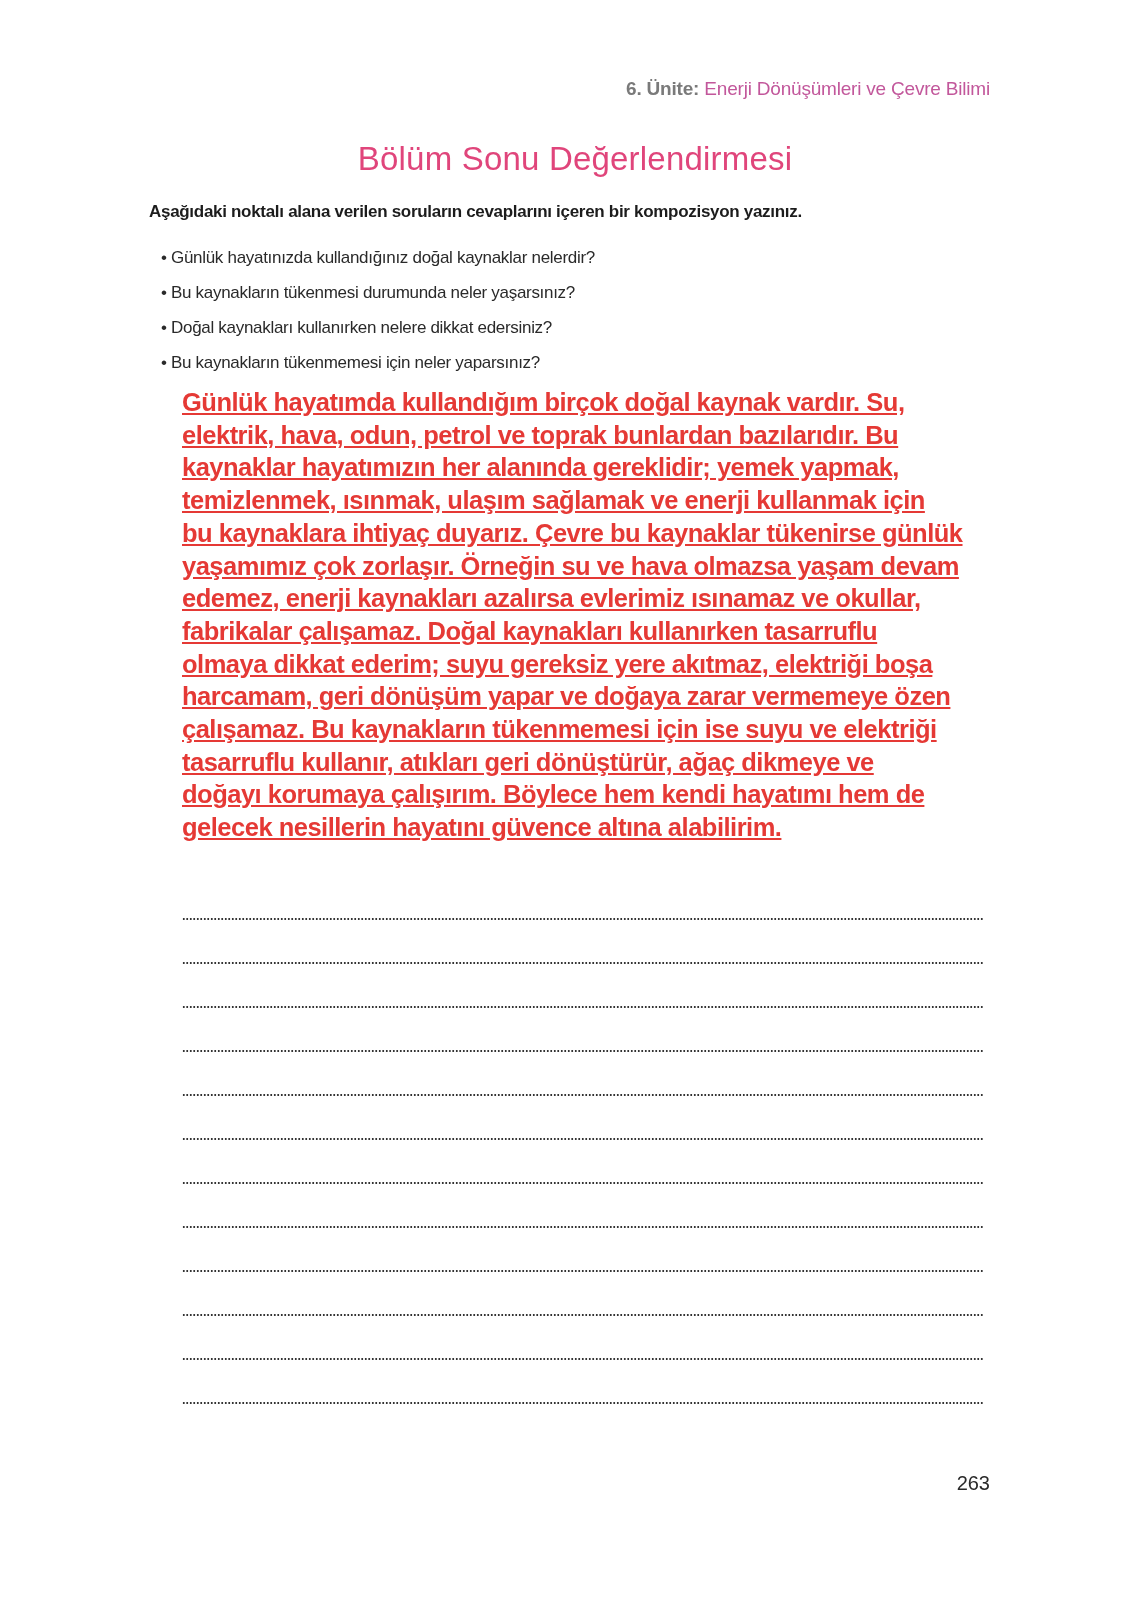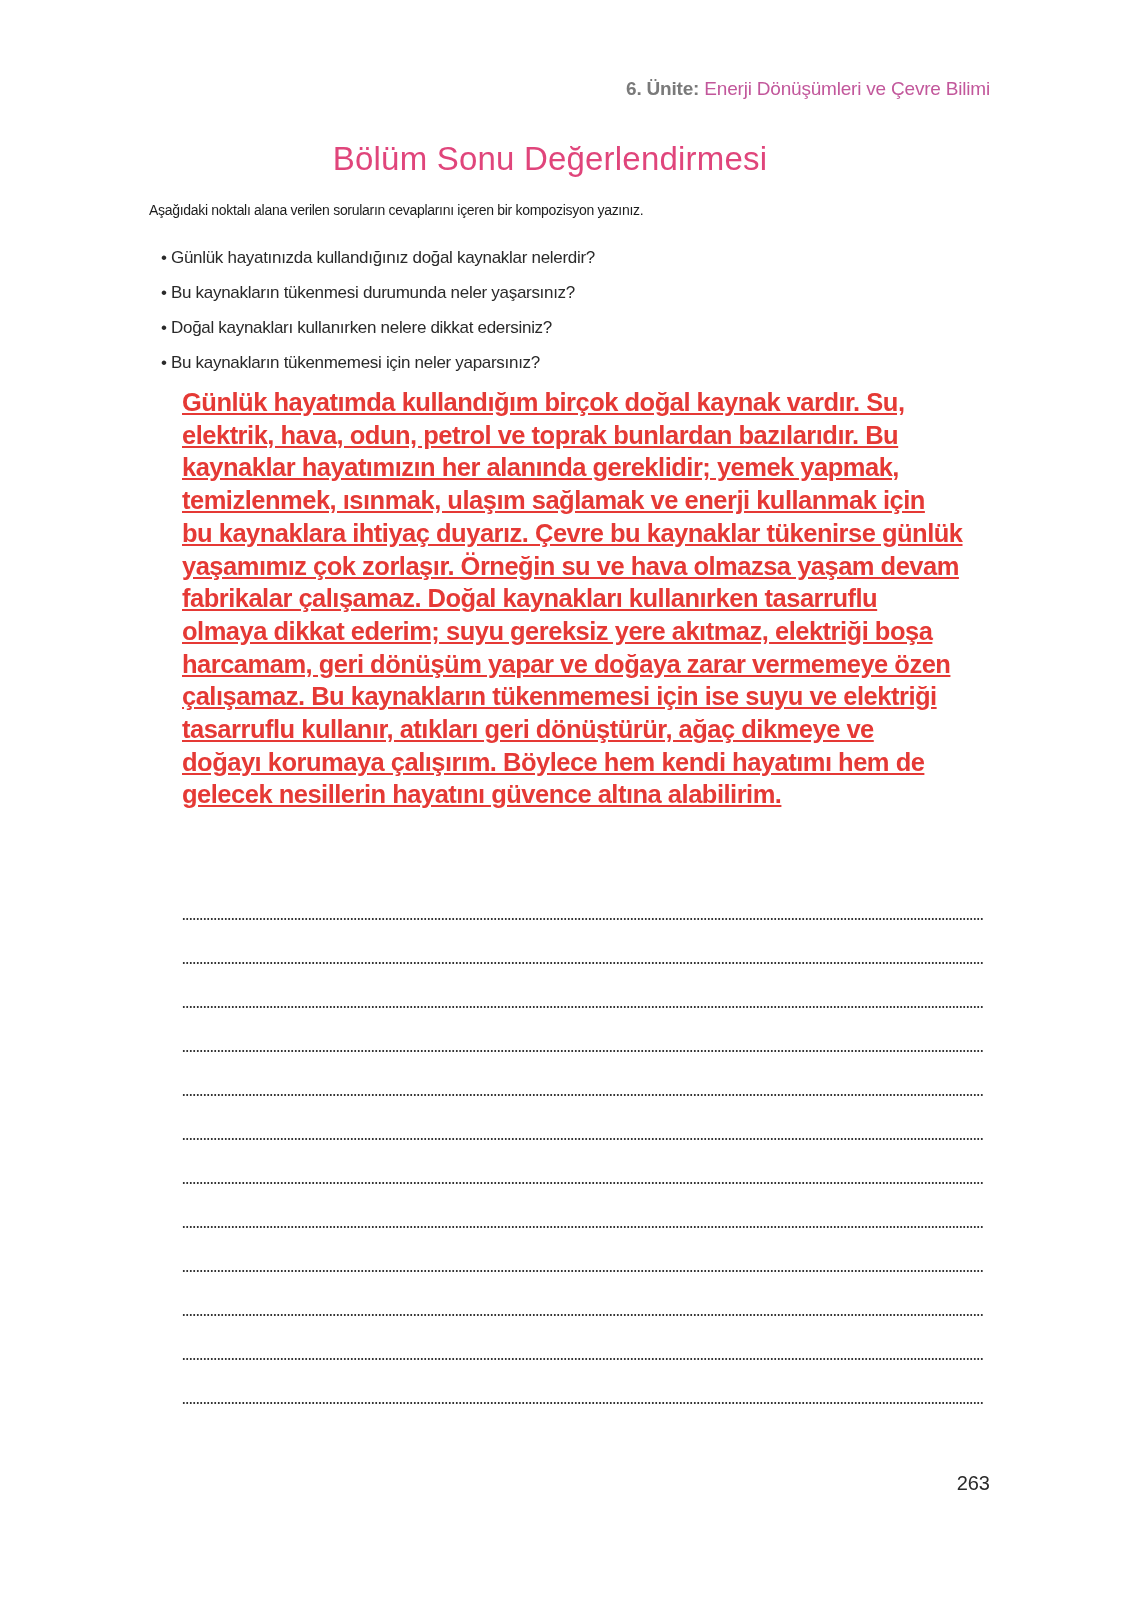--- a/index.html
+++ b/index.html
@@ -34,27 +34,28 @@
     .section-title {
       position: absolute;
       left: 0;
       width: 1100px;
       top: 140px;
       text-align: center;
       font-size: 33px;
       color: #e0457b;
       font-weight: normal;
       letter-spacing: 0.2px;
+      padding-left: 25px;
     }
     .instruction {
       position: absolute;
       left: 149px;
       top: 202px;
-      font-size: 14px;
-      font-weight: normal;
+      font-size: 17px;
+      font-weight: bold;
       color: #1c1c1c;
       letter-spacing: -0.3px;
       white-space: nowrap;
     }
     .questions {
       position: absolute;
       left: 149px;
       top: 235px;
       margin: 12px;
       padding: 0;
@@ -128,20 +129,21 @@
   <li><span class="bullet">•</span><span>Bu kaynakların tükenmemesi için neler yaparsınız?</span></li>
 </ul>
 
 <div class="answer">
   <span>Günlük hayatımda kullandığım birçok doğal kaynak vardır. Su,</span>
   <span>elektrik, hava, odun, petrol ve toprak bunlardan bazılarıdır. Bu</span>
   <span>kaynaklar hayatımızın her alanında gereklidir; yemek yapmak,</span>
   <span>temizlenmek, ısınmak, ulaşım sağlamak ve enerji kullanmak için</span>
   <span>bu kaynaklara ihtiyaç duyarız. Çevre bu kaynaklar tükenirse günlük</span>
   <span>yaşamımız çok zorlaşır. Örneğin su ve hava olmazsa yaşam devam</span>
+  <span>edemez, enerji kaynakları azalırsa evlerimiz ısınamaz ve okullar,</span>
   <span>fabrikalar çalışamaz. Doğal kaynakları kullanırken tasarruflu</span>
   <span>olmaya dikkat ederim; suyu gereksiz yere akıtmaz, elektriği boşa</span>
   <span>harcamam, geri dönüşüm yapar ve doğaya zarar vermemeye özen</span>
   <span>çalışamaz. Bu kaynakların tükenmemesi için ise suyu ve elektriği</span>
   <span>tasarruflu kullanır, atıkları geri dönüştürür, ağaç dikmeye ve</span>
   <span>doğayı korumaya çalışırım. Böylece hem kendi hayatımı hem de</span>
   <span>gelecek nesillerin hayatını güvence altına alabilirim.</span>
 </div>
 
 <div class="writing-lines">

